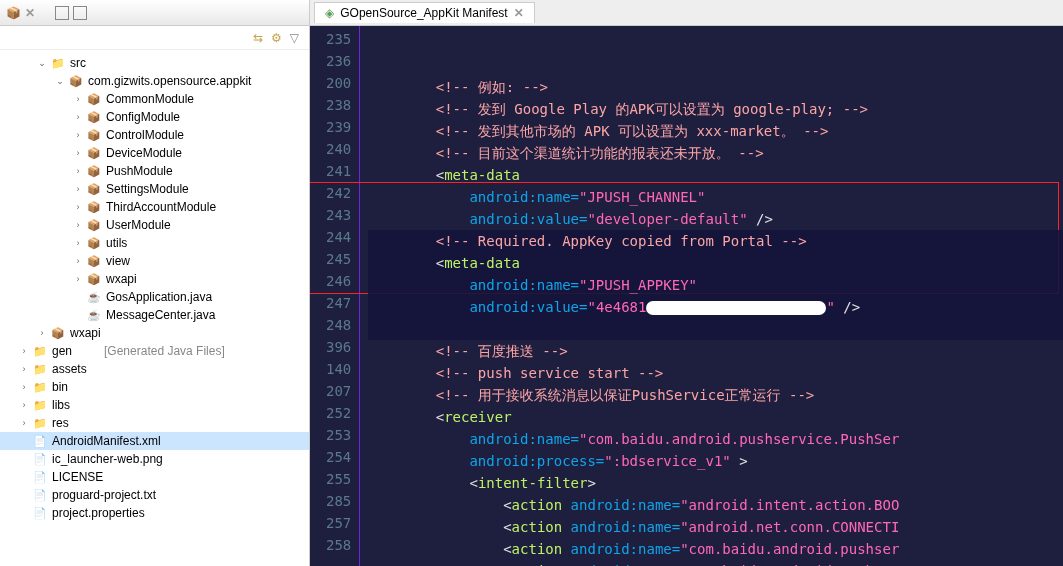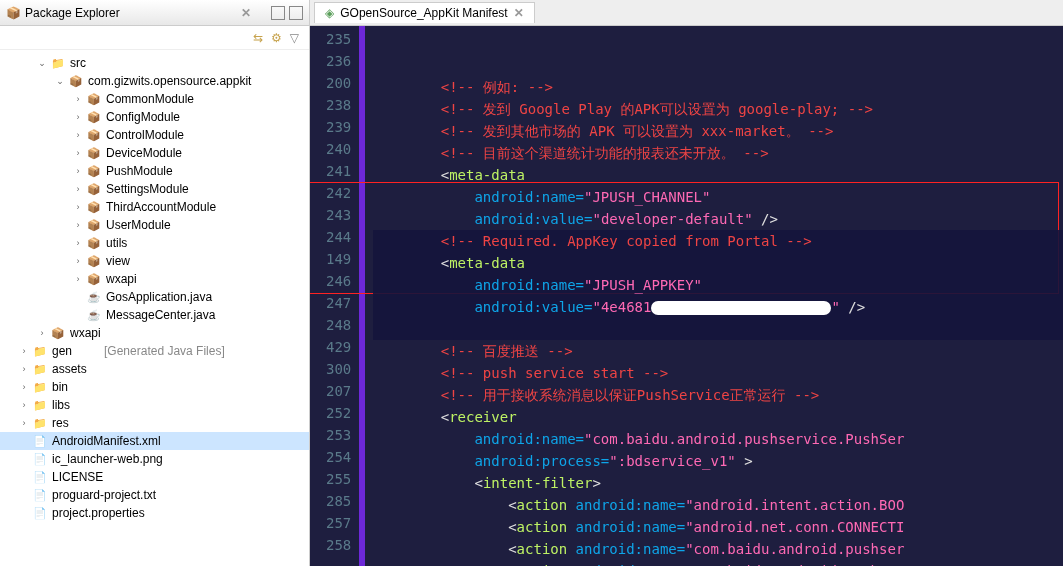--- a/index.html
+++ b/index.html
@@ -120,32 +120,32 @@
       font-size: 14px;
       overflow: hidden;
       position: relative;
     }
     .gutter {
       background: #1e1e3f;
       color: #5a7a8a;
       text-align: right;
       padding: 2px 8px 2px 16px;
       user-select: none;
-      border-right: 6px solid #6d28d9;
+      border-right: 1px solid #6d28d9;
     }
     .gutter div { height: 22px; line-height: 22px; }
     .code {
       padding: 2px 0 2px 8px;
       color: #e0e0e0;
       white-space: pre;
       flex: 1;
       position: relative;
     }
     .code-line { height: 22px; line-height: 22px; position: relative; }
-    .c-comment { color: #ef4444; }
+    .c-comment { color: #fca5a5; }
     .c-tag { color: #bef264; }
     .c-attr { color: #0ea5e9; }
     .c-string { color: #ff69b4; }
     .c-bracket { color: #e0e0e0; }
     .code-line.hl { background: rgba(20,20,60,0.9); }
     .redbox {
       position: absolute;
       border: 1px solid #ff2222;
       pointer-events: none;
     }
@@ -168,21 +168,20 @@
       border: 1px solid #888;
       display: inline-block;
     }
   </style>
 </head>
 <body>
 
 <div class="left-panel">
   <div class="panel-header">
     <span>📦</span>
-    <span class="panel-title">Package Explorer</span>
     <span class="icon-x">✕</span>
     <span style="width:12px"></span>
     <span class="minimize-icon"></span>
     <span class="maximize-icon"></span>
   </div>
   <div class="toolbar-right">
     <span style="color:#c7a34e">⇆</span>
     <span style="color:#c7a34e">⚙</span>
     <span style="color:#888">▽</span>
   </div>
@@ -334,26 +333,26 @@
         <div>235</div>
         <div>236</div>
         <div>200</div>
         <div>238</div>
         <div>239</div>
         <div>240</div>
         <div>241</div>
         <div>242</div>
         <div>243</div>
         <div>244</div>
-        <div>149</div>
+        <div>245</div>
         <div>246</div>
         <div>247</div>
         <div>248</div>
-        <div>429</div>
-        <div>300</div>
+        <div>396</div>
+        <div>140</div>
         <div>207</div>
         <div>252</div>
         <div>253</div>
         <div>254</div>
         <div>255</div>
         <div>285</div>
         <div>257</div>
         <div>258</div>
       </div>
     <div class="code" id="code">

